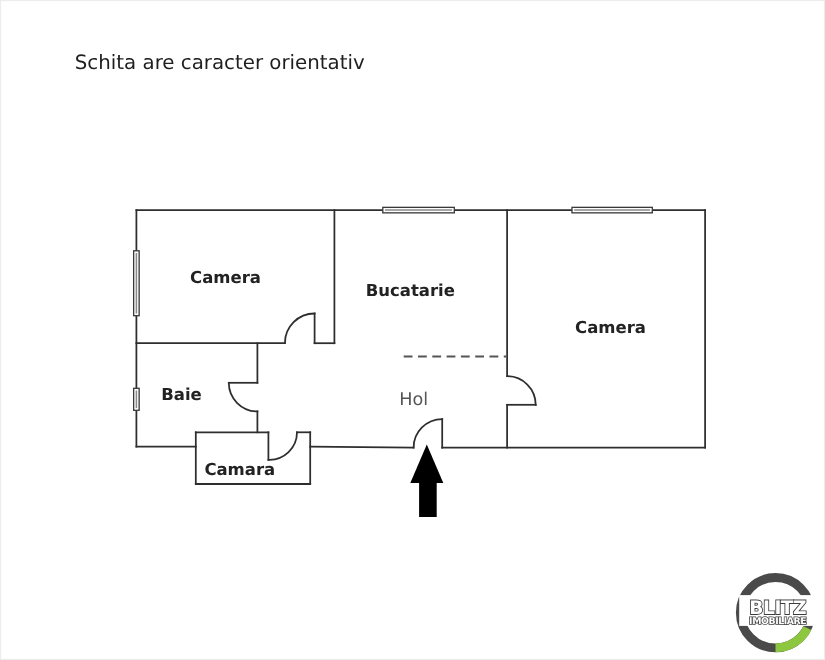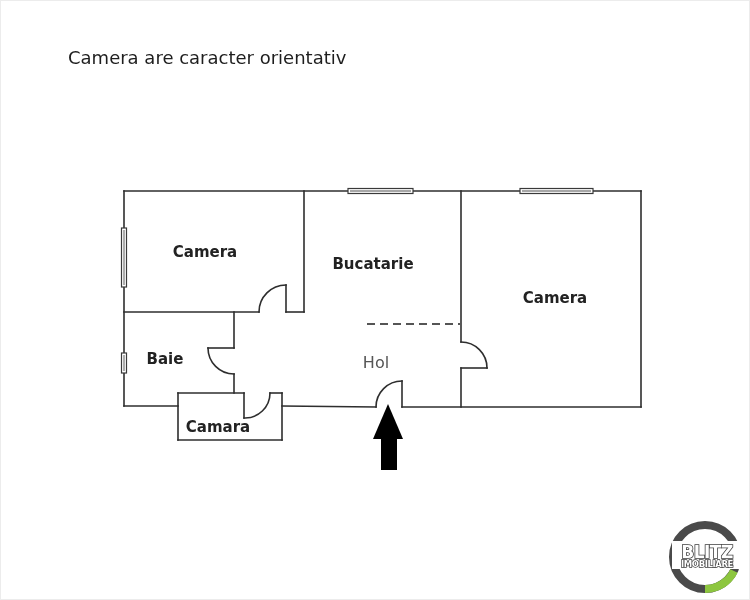--- a/index.html
+++ b/index.html
@@ -14,21 +14,21 @@
   .label { font-family: "DejaVu Sans", sans-serif; font-size: 15px; font-weight: bold; fill: #222222; }
   .label-hol { font-family: "DejaVu Sans", sans-serif; font-size: 16px; fill: #555555; }
   .logo-big { font-family: "DejaVu Sans", sans-serif; font-weight: bold; font-size: 17px; fill: #ffffff; stroke: #3d3d3d; stroke-width: 1.6; paint-order: stroke; letter-spacing: -0.5px; }
   .logo-small { font-family: "DejaVu Sans", sans-serif; font-weight: bold; font-size: 8.5px; fill: #ffffff; stroke: #3d3d3d; stroke-width: 1.4; paint-order: stroke; letter-spacing: -0.4px; }
 </style>
 </head>
 <body>
 
 <div class="frame"></div>
 
-<div class="title">Camera are caracter orientativ</div>
+<div class="title">Schita are caracter orientativ</div>
 
 <svg width="750" height="600" viewBox="0 0 750 600">
 
   <g>
     <line class="wall" x1="124" y1="191" x2="641" y2="191"></line>
     <line class="wall" x1="641" y1="191" x2="641" y2="407"></line>
     <line class="wall" x1="402" y1="407" x2="641" y2="407"></line>
     <line class="wall" x1="282" y1="406" x2="376" y2="407"></line>
     <line class="wall" x1="124" y1="191" x2="124" y2="406"></line>
     <line class="wall" x1="124" y1="406" x2="178" y2="406"></line>

